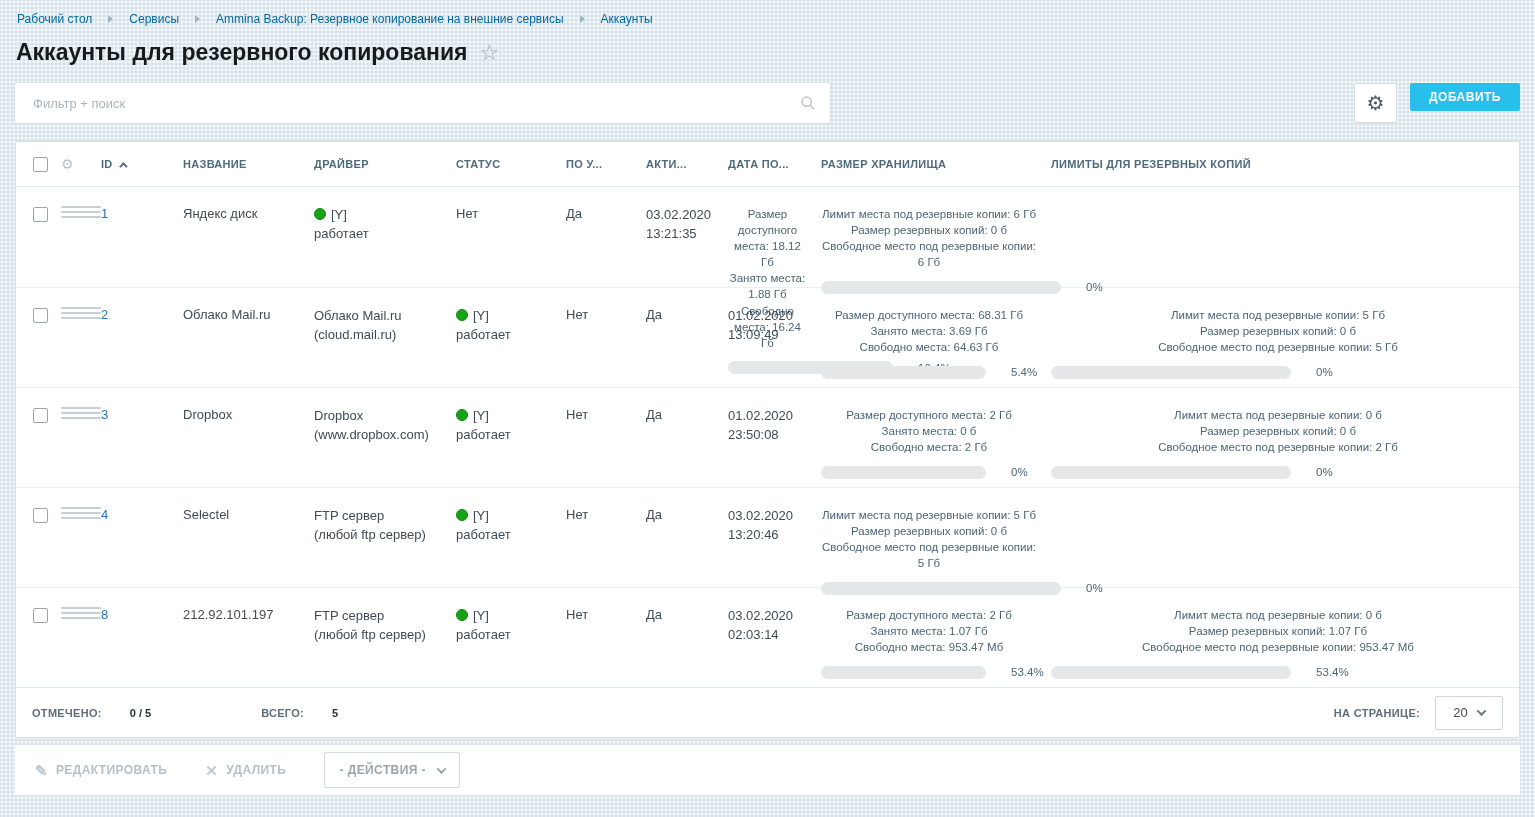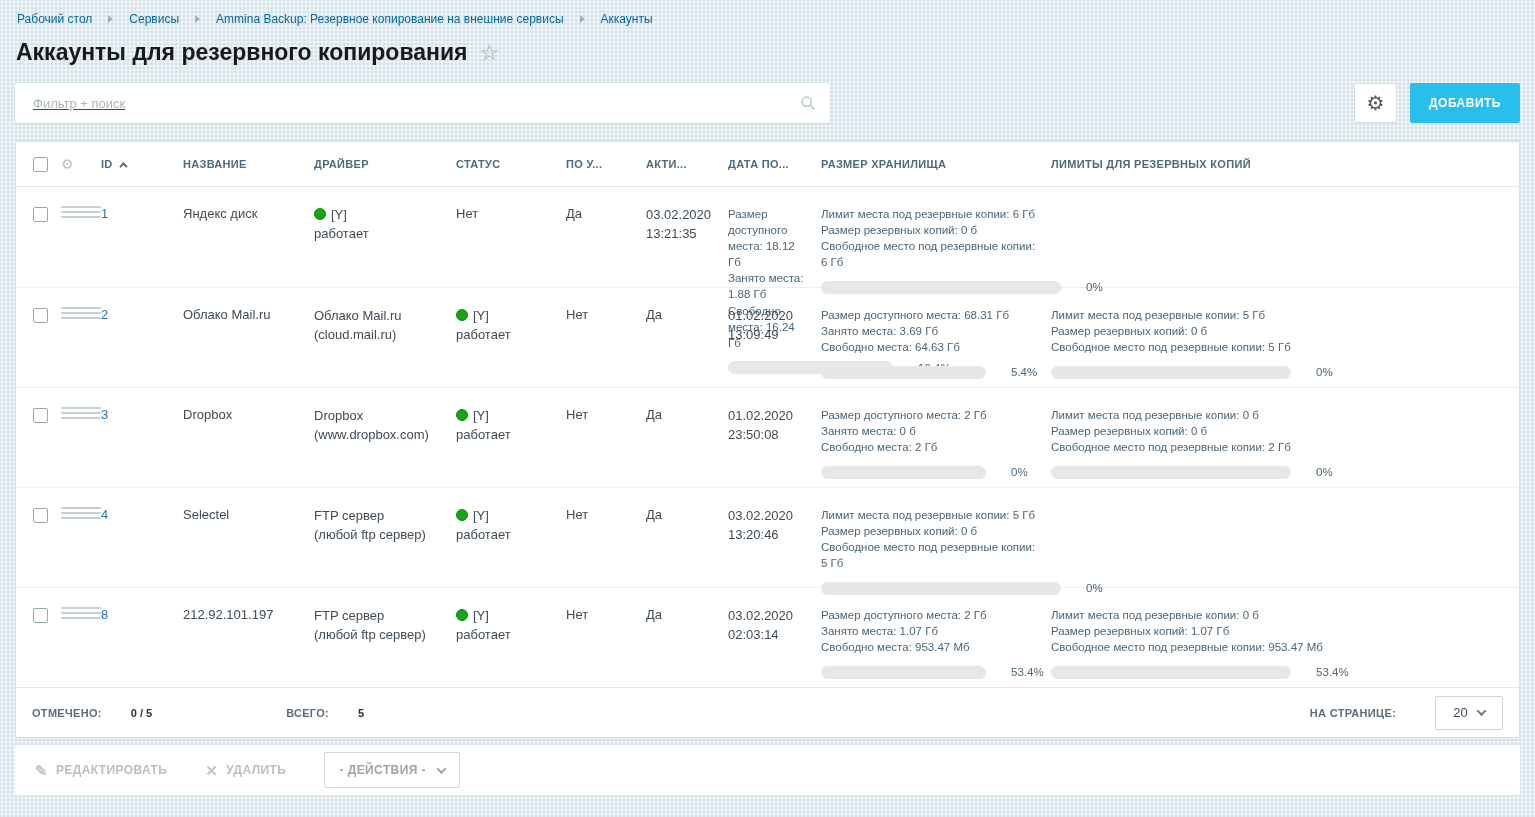--- a/index.html
+++ b/index.html
@@ -23,55 +23,55 @@
   .breadcrumb{display:flex;align-items:center;gap:10px;padding:12px 0 0 17px;font-size:12px;}
   .crumb{color:#0369a1;cursor:pointer;}
   .crumb-sep{width:0;height:0;border-left:5px solid #9db3c0;border-top:4px solid transparent;border-bottom:4px solid transparent;margin:0 6px;}
   
   .title-row{display:flex;align-items:center;gap:12px;padding:13px 0 0 16px;}
   .page-title{font-size:23px;font-weight:bold;color:#161a1d;}
   .star{font-size:22px;color:#9fabb3;line-height:1;cursor:pointer;}
   
   .toolbar{display:flex;align-items:flex-start;padding:17px 15px 0 15px;}
   .filter-box{position:relative;width:815px;height:40px;background:#fff;border-radius:2px;box-shadow:0 0 0 1px rgba(190,203,210,.35);}
-  .filter-input{width:100%;height:100%;border:none;outline:none;background:transparent;padding:0 40px 0 18px;font-size:13px;color:#3f4b55;font-family:"Liberation Sans",sans-serif;text-decoration:underline;}
+  .filter-input{width:100%;height:100%;border:none;outline:none;background:transparent;padding:0 40px 0 18px;font-size:13px;color:#3f4b55;font-family:"Liberation Sans",sans-serif;}
   .filter-input::placeholder{color:#a9b6bd;}
   .search-icon{position:absolute;right:14px;top:12px;}
   .toolbar-spacer{flex:1;}
   .gear-btn{width:43px;height:40px;background:#fff;border:1px solid #d6dde1;border-radius:2px;display:flex;align-items:center;justify-content:center;cursor:pointer;margin-right:13px;}
   .gear-glyph{font-size:20px;color:#4e5760;line-height:1;}
-  .add-btn{width:110px;height:40px;background:var(--accent);border:none;border-radius:2px;color:#fff;font-size:12px;font-weight:bold;letter-spacing:.5px;cursor:pointer;font-family:"Liberation Sans",sans-serif;}
+  .add-btn{width:110px;height:28px;background:var(--accent);border:none;border-radius:2px;color:#fff;font-size:12px;font-weight:bold;letter-spacing:.5px;cursor:pointer;font-family:"Liberation Sans",sans-serif;}
   
   .grid-wrap{margin:18px 15px 0 15px;background:#fff;border:1px solid #d9e0e3;border-radius:2px;}
   .grid-row{display:grid;grid-template-columns:45px 40px 82px 131px 142px 110px 80px 82px 93px 230px minmax(0,1fr);align-items:start;}
   .thead{height:45px;border-bottom:1px solid #e3e8eb;align-items:center;}
   .th{font-size:11px;font-weight:bold;color:#4e6b7c;letter-spacing:.3px;white-space:nowrap;overflow:hidden;}
   .cell-check{padding-left:17px;}
   .checkbox{appearance:none;-webkit-appearance:none;width:15px;height:15px;border:1px solid #9aa7ad;border-radius:2px;background:#fff;cursor:pointer;display:inline-block;vertical-align:middle;}
   .th-gear{font-size:14px;color:#b7c3c9;cursor:pointer;line-height:1;}
   .sort-caret{display:inline-block;width:6px;height:6px;border-left:2px solid #4e6b7c;border-top:2px solid #4e6b7c;transform:rotate(45deg) translate(2px,0);margin-left:6px;}
   .row{height:100px;border-top:1px solid #eceff2;padding-top:0;font-size:13px;color:#3f4b55;}
   .row:first-child{border-top:none;}
   .row > div{padding-top:19px;}
   .hamburger{width:16px;cursor:grab;padding-top:2px;}
   .hamburger i{display:block;height:2px;background:#c6cfd4;margin-bottom:3px;border-radius:1px;}
   .id-link{color:#2573c0;cursor:pointer;text-decoration:none;}
   .two-line div{line-height:1.45;}
   .status-dot{width:12px;height:12px;border-radius:50%;background:var(--status-green);display:inline-block;vertical-align:-1px;margin-right:5px;border:1px solid #0d8a0d;}
-  .meter-block{font-size:11.5px;color:#4c6575;line-height:1.4;padding-right:14px;}
+  .meter-block{font-size:11.5px;color:#4c6575;line-height:1.4;padding-right:14px;text-align:center;}
   .bar-line{display:flex;align-items:center;gap:25px;margin-top:9px;}
   .bar-track{height:13px;background:#e6e7e8;border-radius:7px;overflow:hidden;flex:none;}
   .bar-track.storage{width:165px;}
   .bar-track.limits{width:240px;}
   .bar-fill{height:100%;background:var(--bar-blue);border-radius:7px;}
   .pct{font-size:11.5px;color:#4c6575;white-space:nowrap;}
   
-  .tfoot{display:flex;align-items:center;height:50px;border-top:1px solid #e3e8eb;padding:0 16px;gap:24px;}
+  .tfoot{display:flex;align-items:center;height:50px;border-top:1px solid #e3e8eb;padding:0 16px;}
   .foot-label{font-size:11px;font-weight:bold;color:#5d6e7a;letter-spacing:.3px;margin-right:5px;}
-  .foot-value{font-size:11px;font-weight:bold;color:#273238;}
+  .foot-value{font-size:11px;font-weight:bold;color:#273238;margin-left:23px;}
   .foot-total{margin-left:110px;}
   .foot-spacer{flex:1;}
   .perpage-select{display:flex;align-items:center;justify-content:center;gap:10px;width:68px;height:34px;border:1px solid #cdd5d9;border-radius:2px;background:#fff;cursor:pointer;font-size:13px;color:#3f4b55;margin-left:10px;}
   .chevron-down{display:inline-block;width:7px;height:7px;border-right:2px solid #6a7a85;border-bottom:2px solid #6a7a85;transform:rotate(45deg) translate(-1px,-1px);}
   .chevron-down.light{border-color:#9aa5ac;}
   
   .action-bar{margin:7px 15px 0 15px;background:#fff;border-radius:2px;height:50px;display:flex;align-items:center;padding:0 20px;}
   .action-btn{display:flex;align-items:center;gap:8px;font-size:12px;font-weight:bold;letter-spacing:.4px;color:#b6c0c7;background:none;border:none;cursor:default;margin-right:38px;font-family:"Liberation Sans",sans-serif;}
   .action-icon{font-size:15px;color:#c0c9cf;line-height:1;}
   .actions-dropdown{display:flex;align-items:center;justify-content:center;gap:12px;width:136px;height:36px;background:#fff;border:1px solid #d4dade;border-radius:2px;font-size:12px;font-weight:bold;color:#9aa5ac;letter-spacing:.4px;cursor:pointer;font-family:"Liberation Sans",sans-serif;}

